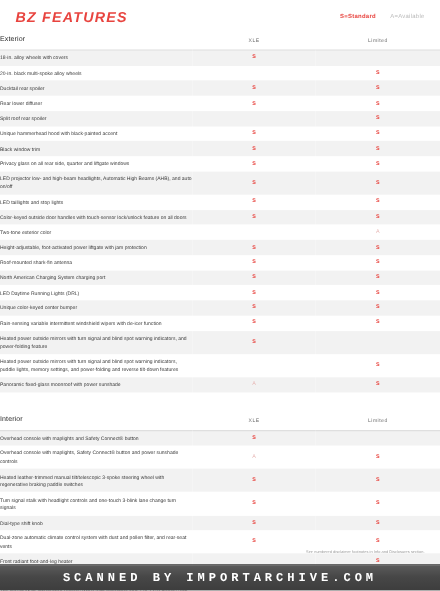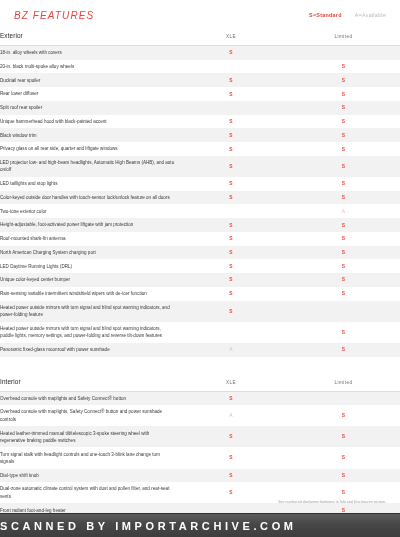--- a/index.html
+++ b/index.html
@@ -12,22 +12,22 @@
   .page { position:relative; width:400px; height:537px; overflow:hidden; background:#fff; }
 
   
   .topbar {
     position:relative;
     height:30px;
     padding:0 14px;
     display:flex; align-items:center; justify-content:space-between;
   }
   .brand-title {
-    font-size:10px;
-    font-weight:normal;
+    font-size:13px;
+    font-weight:bold;
     font-style:italic;
     letter-spacing:1.1px;
     color:#e8443f;
   }
   .legend { display:flex; align-items:center; gap:13px; }
   .legend-std {
     font-size:5.4px; font-weight:bold; letter-spacing:.25px; color:#e8443f;
   }
   .legend-avl {
     font-size:5.4px; letter-spacing:.25px; color:#b9b9b9;
@@ -82,22 +82,23 @@
     font-size:3.5px;
     color:#9a9a9a;
     letter-spacing:.05px;
   }
 
   
   .scanbar {
     position:absolute; left:0; bottom:0;
     width:400px; height:24px;
     background:linear-gradient(180deg,#5b5b5b 0%,#474747 45%,#3d3d3d 100%);
-    display:flex; align-items:center; justify-content:flex-start;
+    display:flex; align-items:center; justify-content:center;
     border-top:1px solid #2e2e2e;
+    font-family:Liberation Mono, monospace;
   }
   .scanbar span {
     color:#ffffff;
     font-size:11px;
     font-weight:bold;
     letter-spacing:3.6px;
   }
 </style>
 </head>
 <body>

